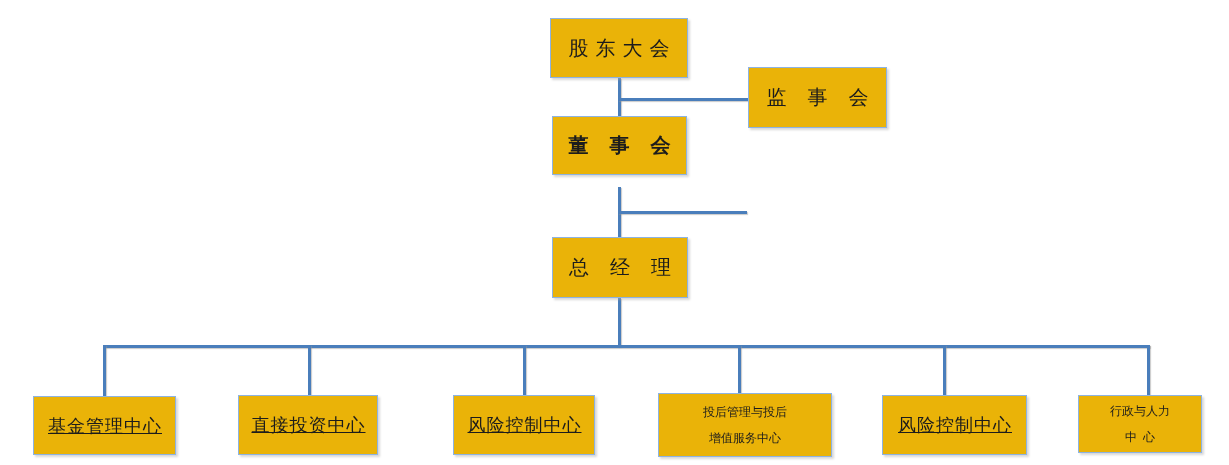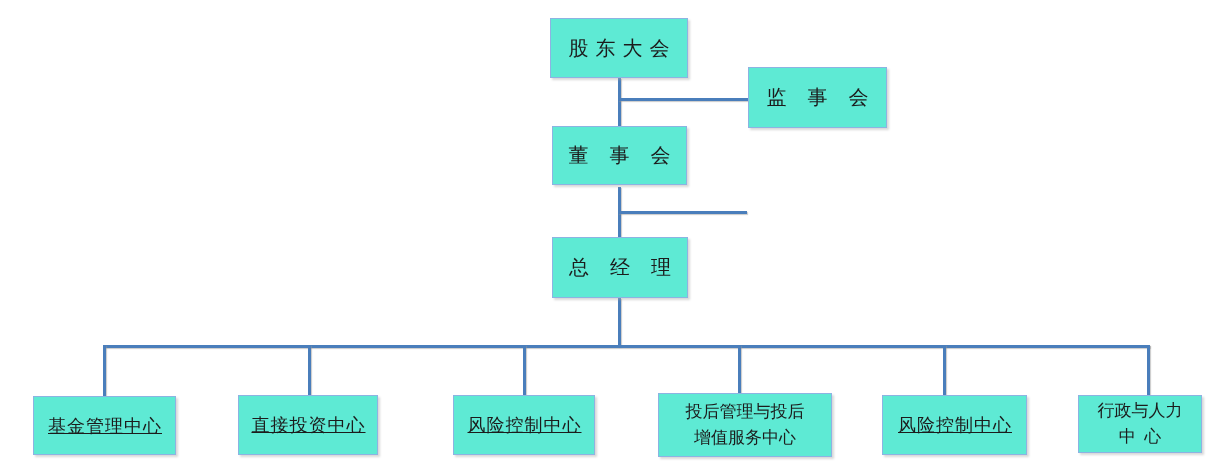--- a/index.html
+++ b/index.html
@@ -10,49 +10,49 @@
   }
   .stage {
     position: relative;
     width: 1229px;
     height: 465px;
     background: #ffffff;
     overflow: hidden;
   }
   .node {
     position: absolute;
-    background: #5eead4;
+    background: #eab308;
     border: 1px solid #8db3e2;
     box-shadow: 2px 2px 2px rgba(170,170,170,0.45);
     display: flex;
     flex-direction: column;
     align-items: center;
     justify-content: center;
     color: #1c1c1c;
     box-sizing: border-box;
   }
   .node .lbl { display: block; white-space: pre; }
   .fs20 { font-size: 20px; }
   .fs18 { font-size: 18px; }
-  .fs17 { font-size: 17px; }
+  .fs17 { font-size: 12px; }
   .ls7 { letter-spacing: 7px; margin-right: -7px; }
   .ls8 { letter-spacing: 8px; margin-right: -8px; }
   .ls4 { letter-spacing: 4px; margin-right: -4px; }
   .ls1 { letter-spacing: 1px; margin-right: -1px; text-decoration: underline; }
   .lh26 { line-height: 26px; }
   .line {
     position: absolute;
     background: #4a7ebb;
     box-shadow: 1px 1px 1px rgba(150,150,150,0.5);
   }
 
   
   #n-shareholders { left: 550px; top: 18px;  width: 138px; height: 60px; }
   #n-supervisory  { left: 748px; top: 67px;  width: 139px; height: 61px; }
-  #n-board        { left: 552px; top: 126px; width: 135px; height: 59px; }
+  #n-board        { left: 552px; top: 116px; width: 135px; height: 59px; font-weight: bold; }
   #n-committee    { left: 747px; top: 177px; width: 208px; height: 71px; }
   #n-gm           { left: 552px; top: 237px; width: 136px; height: 61px; }
   #n-fund         { left: 33px;   top: 396px; width: 143px; height: 59px; }
   #n-direct       { left: 238px;  top: 395px; width: 140px; height: 60px; }
   #n-risk         { left: 453px;  top: 395px; width: 142px; height: 60px; }
   #n-post         { left: 658px;  top: 393px; width: 174px; height: 64px; }
   #n-audit        { left: 882px;  top: 395px; width: 145px; height: 60px; }
   #n-admin        { left: 1078px; top: 395px; width: 124px; height: 58px; }
 
   

